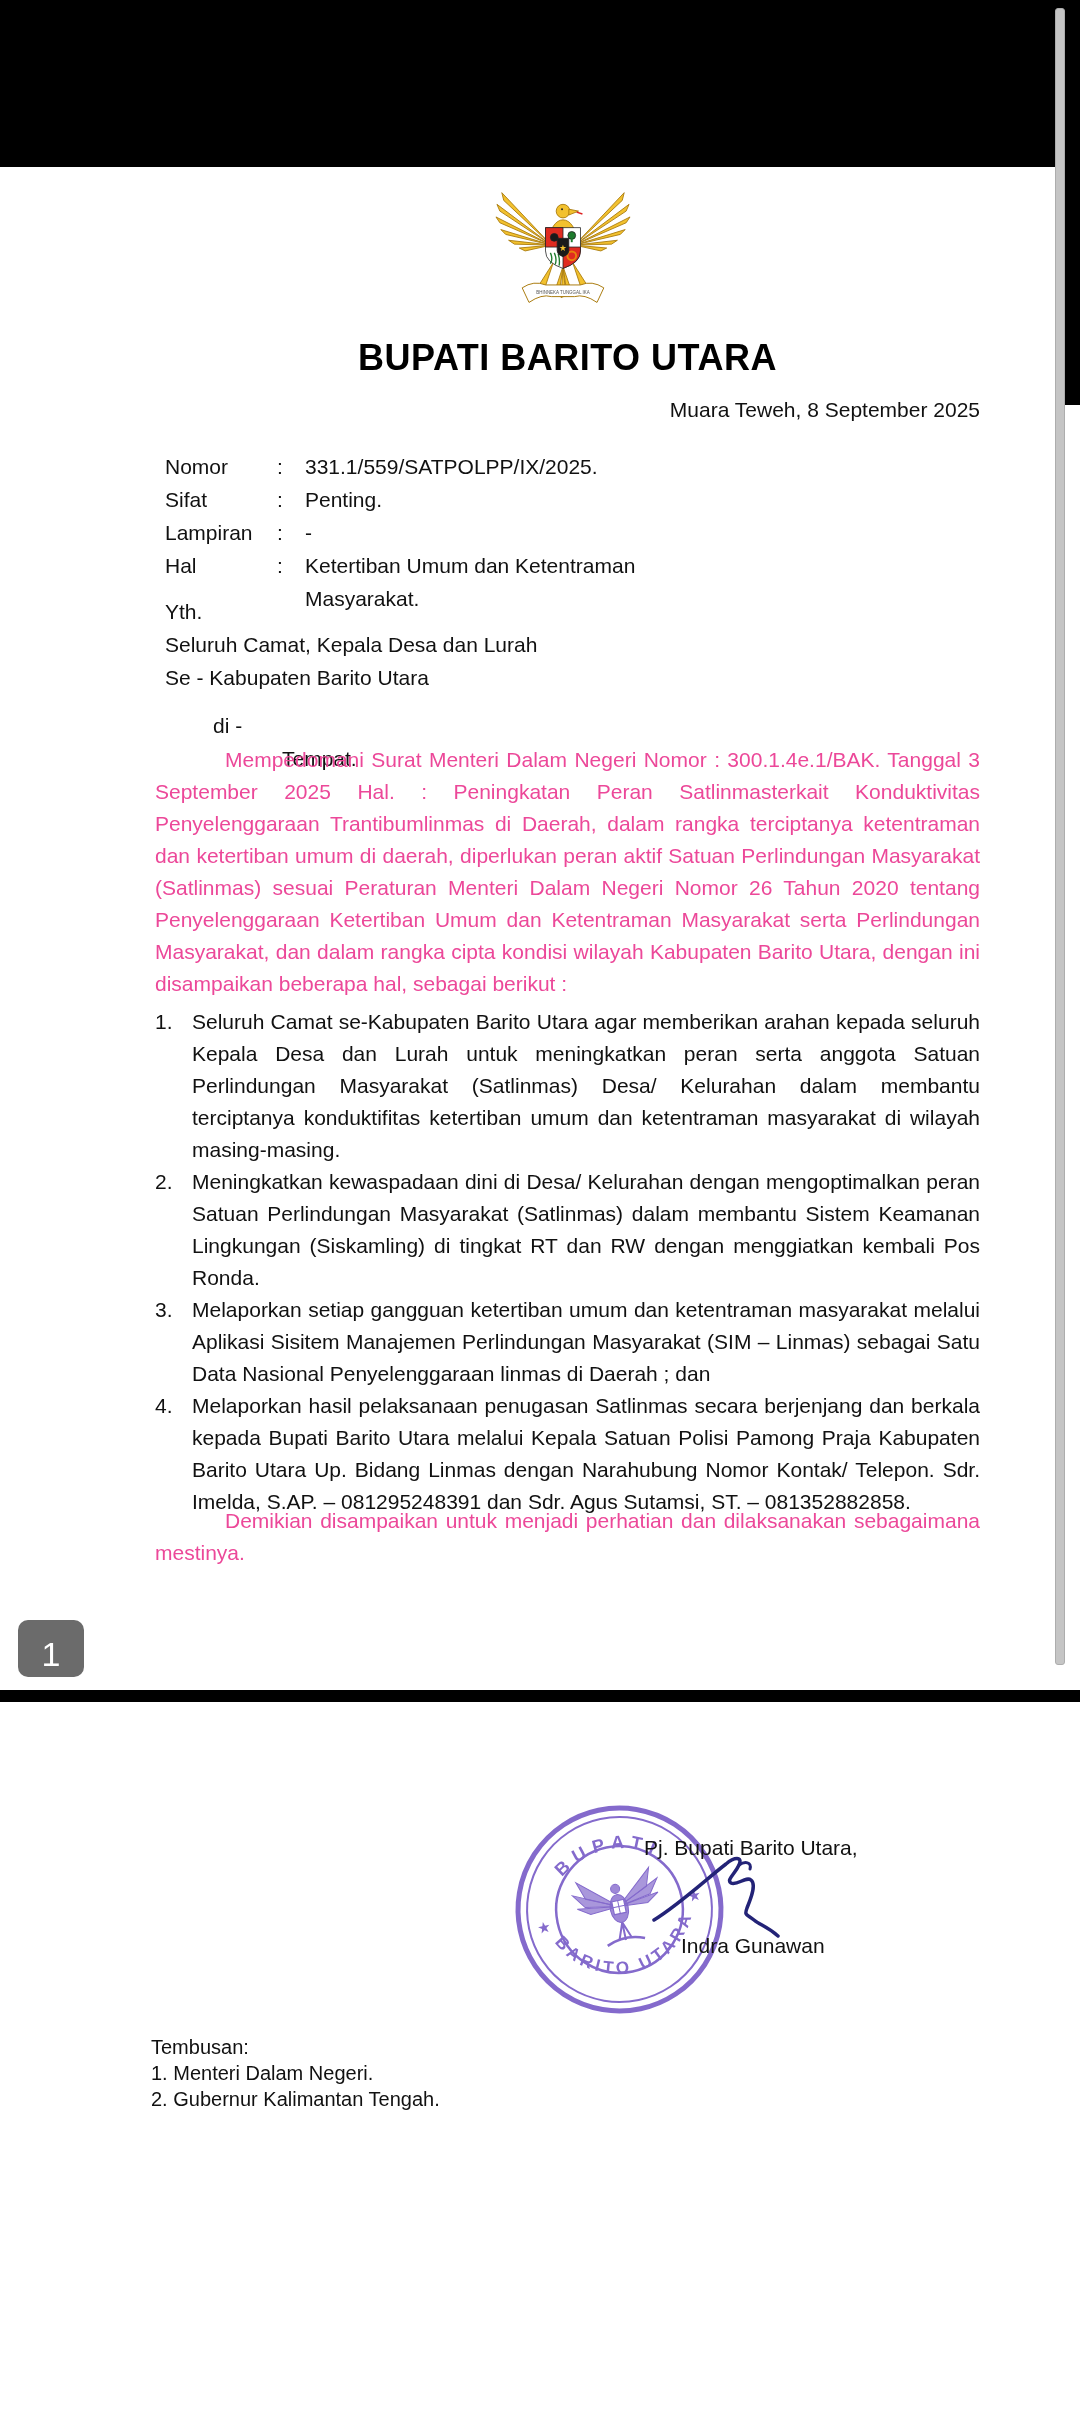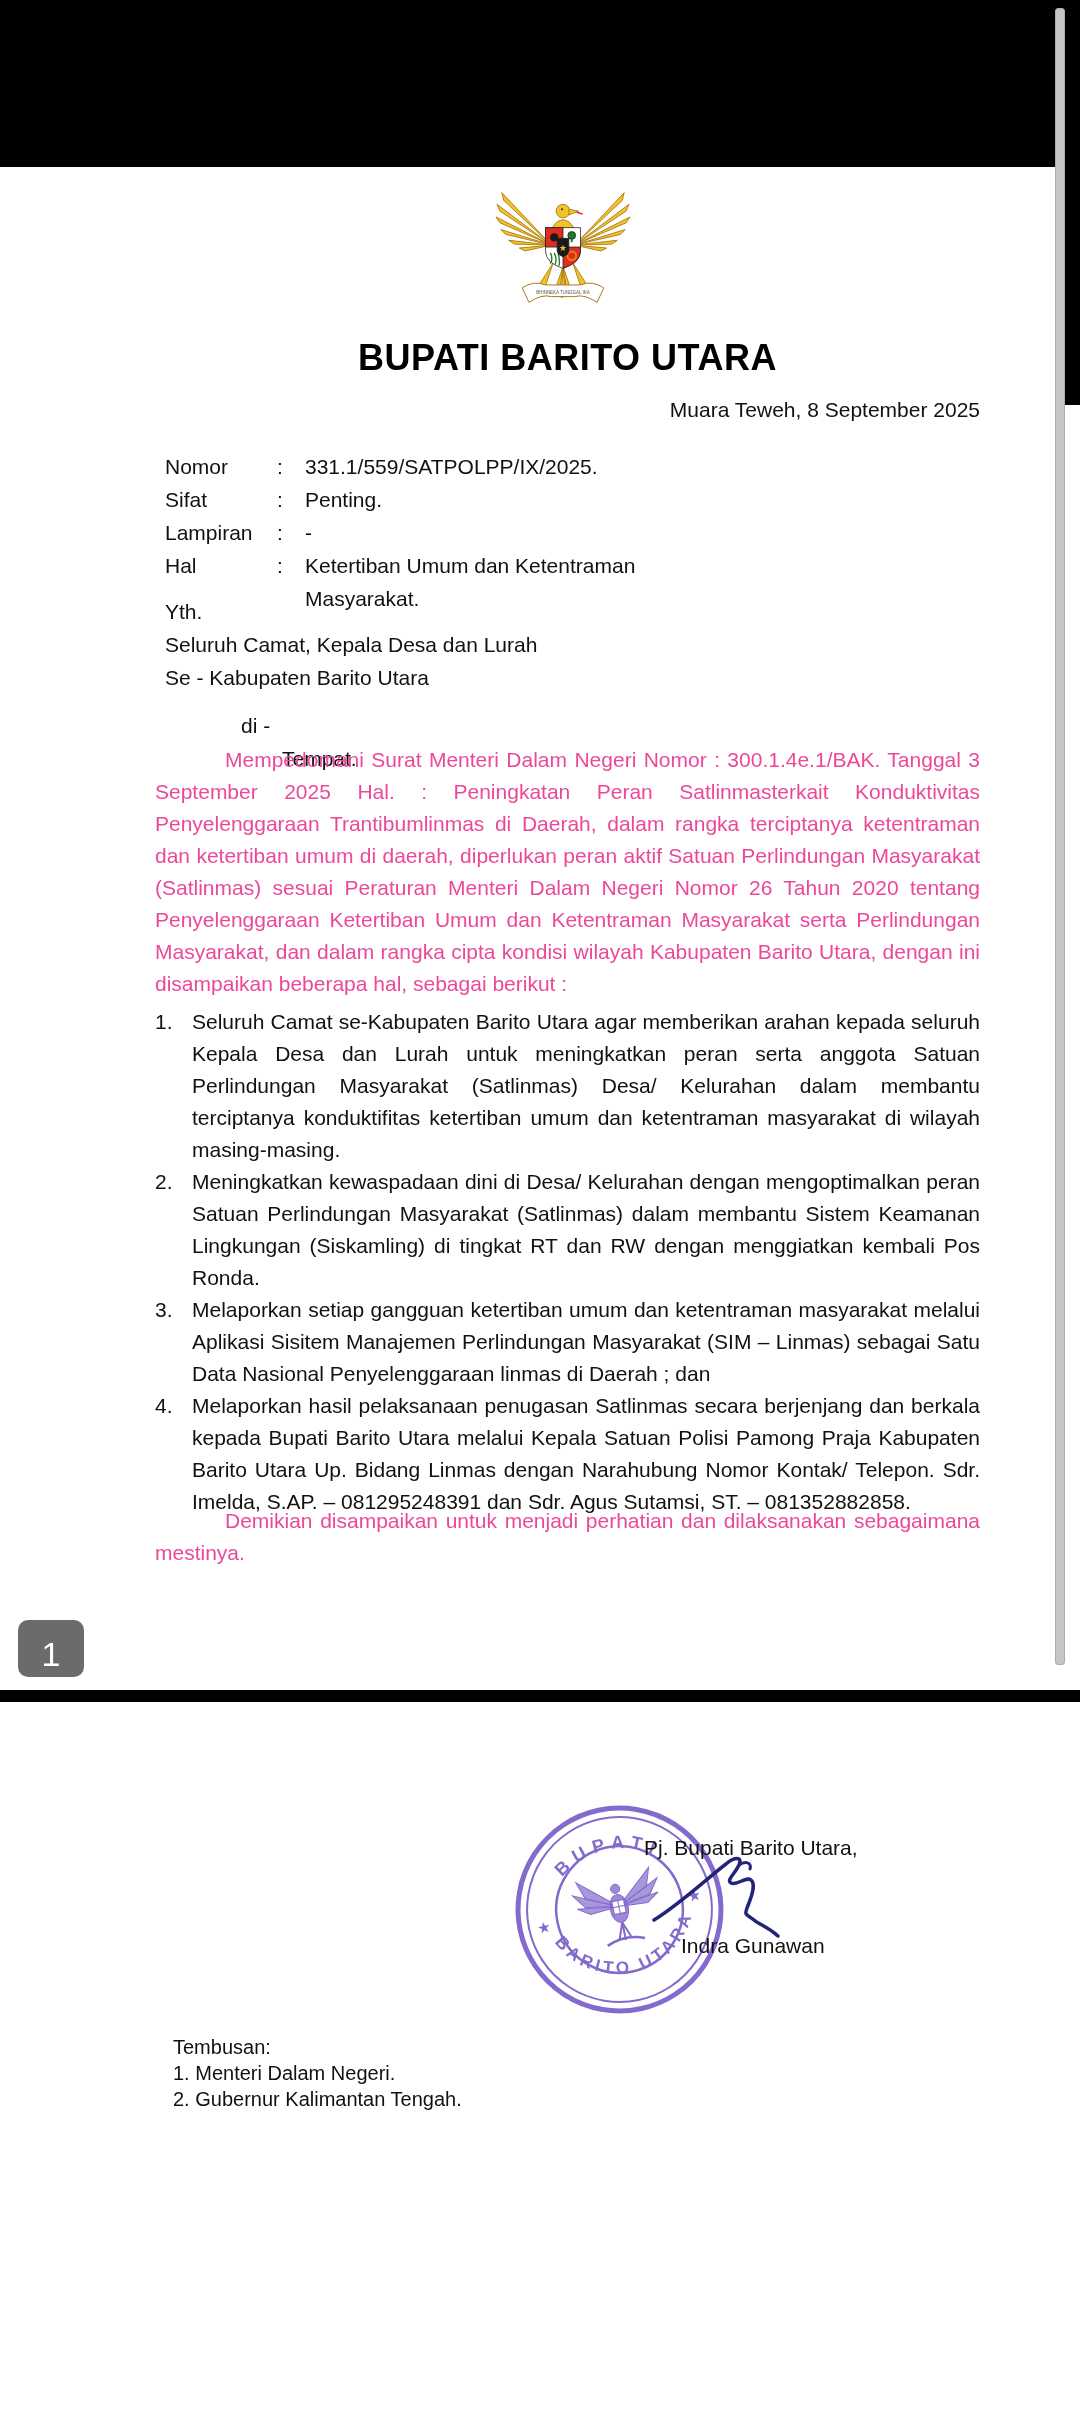--- a/index.html
+++ b/index.html
@@ -18,21 +18,21 @@
 
   .meta{position:absolute;left:165px;top:450px;font-size:21px;line-height:33px;}
   .meta-row{display:flex;}
   .meta-label{width:112px;}
   .meta-colon{width:28px;}
   .meta-value{max-width:365px;}
 
   .yth{position:absolute;left:165px;top:595px;font-size:21px;line-height:33px;}
   .yth-row{display:flex;flex-direction:column;}
   .yth-label{width:61px;}
-  .yth-di{margin-left:76px;margin-top:15px;}
+  .yth-di{margin-left:48px;margin-top:15px;}
   .yth-place{margin-left:117px;}
 
   .para{position:absolute;left:155px;width:825px;font-size:21px;line-height:32px;
         text-align:justify;color:#ec4899;}
   .para-indent{text-indent:70px;}
   .opening{top:744px;}
   .closing{top:1505px;}
 
   .list{position:absolute;left:155px;top:1006px;width:825px;font-size:21px;line-height:32px;}
   .list-item{position:relative;padding-left:37px;text-align:justify;}
@@ -44,21 +44,21 @@
 
   .page-badge{position:absolute;left:18px;top:1620px;width:66px;height:57px;background:#6b6b6b;
               border-radius:10px;color:#fff;font-size:34px;display:flex;align-items:flex-end;
               justify-content:center;padding-bottom:3px;box-sizing:border-box;}
 
   .stamp{position:absolute;left:512px;top:1802px;width:215px;height:215px;transform:rotate(-12deg);opacity:.92;}
   .sig-title{position:absolute;left:644px;top:1836px;font-size:21px;}
   .signature{position:absolute;left:650px;top:1852px;width:150px;height:95px;}
   .sig-name{position:absolute;left:681px;top:1934px;font-size:21px;}
 
-  .tembusan{position:absolute;left:173px;top:2034px;font-size:20px;line-height:26px;}
+  .tembusan{position:absolute;left:151px;top:2034px;font-size:20px;line-height:26px;}
 </style>
 </head>
 <body>
 
 <div class="screen">
 
   <div class="top-bar"></div>
   <div class="right-strip"></div>
 
   <div class="emblem">

